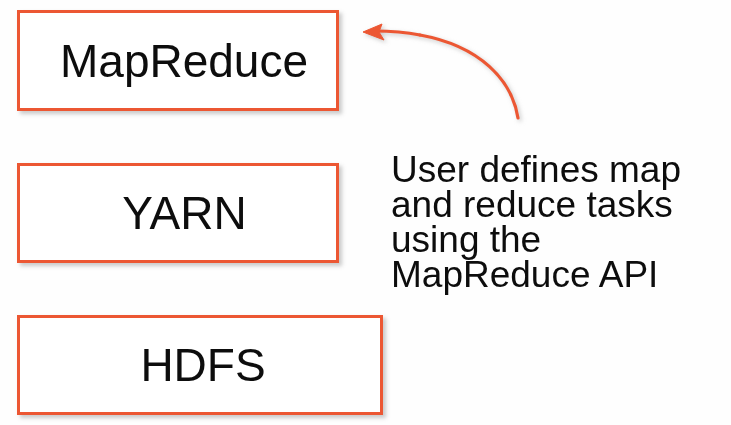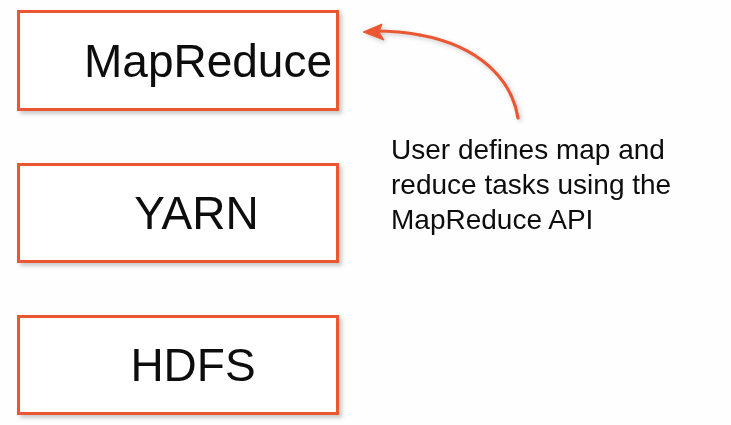--- a/index.html
+++ b/index.html
@@ -29,21 +29,20 @@
     align-items: center;
   }
   .stack-label {
     color: #0d0d0d;
     font-family: "Liberation Sans", sans-serif;
     font-size: 46px;
     font-weight: 400;
     line-height: 1;
     letter-spacing: 0px;
     white-space: nowrap;
-    margin-left: 24px;
   }
   #box-mapreduce {
     left: 17px;
     top: 10px;
     width: 322px;
     height: 101px;
   }
   #box-mapreduce .stack-label {
     padding-left: 40px;
   }
@@ -54,36 +53,36 @@
     height: 100px;
   }
   #box-yarn .stack-label {
     width: 100%;
     text-align: center;
     padding-left: 13px;
   }
   #box-hdfs {
     left: 17px;
     top: 315px;
-    width: 322px;
+    width: 366px;
     height: 100px;
   }
   #box-hdfs .stack-label {
     width: 100%;
     text-align: center;
     padding-left: 6px;
   }
   #annotation-text {
     position: absolute;
     left: 391px;
-    top: 132px;
+    top: 152px;
     width: 330px;
     color: #0d0d0d;
     font-family: "Liberation Sans", sans-serif;
-    font-size: 28px;
+    font-size: 37px;
     line-height: 35px;
     font-weight: 400;
     white-space: pre-line;
   }
   #arrow-layer {
     position: absolute;
     left: 0;
     top: 0;
     width: 731px;
     height: 425px;

